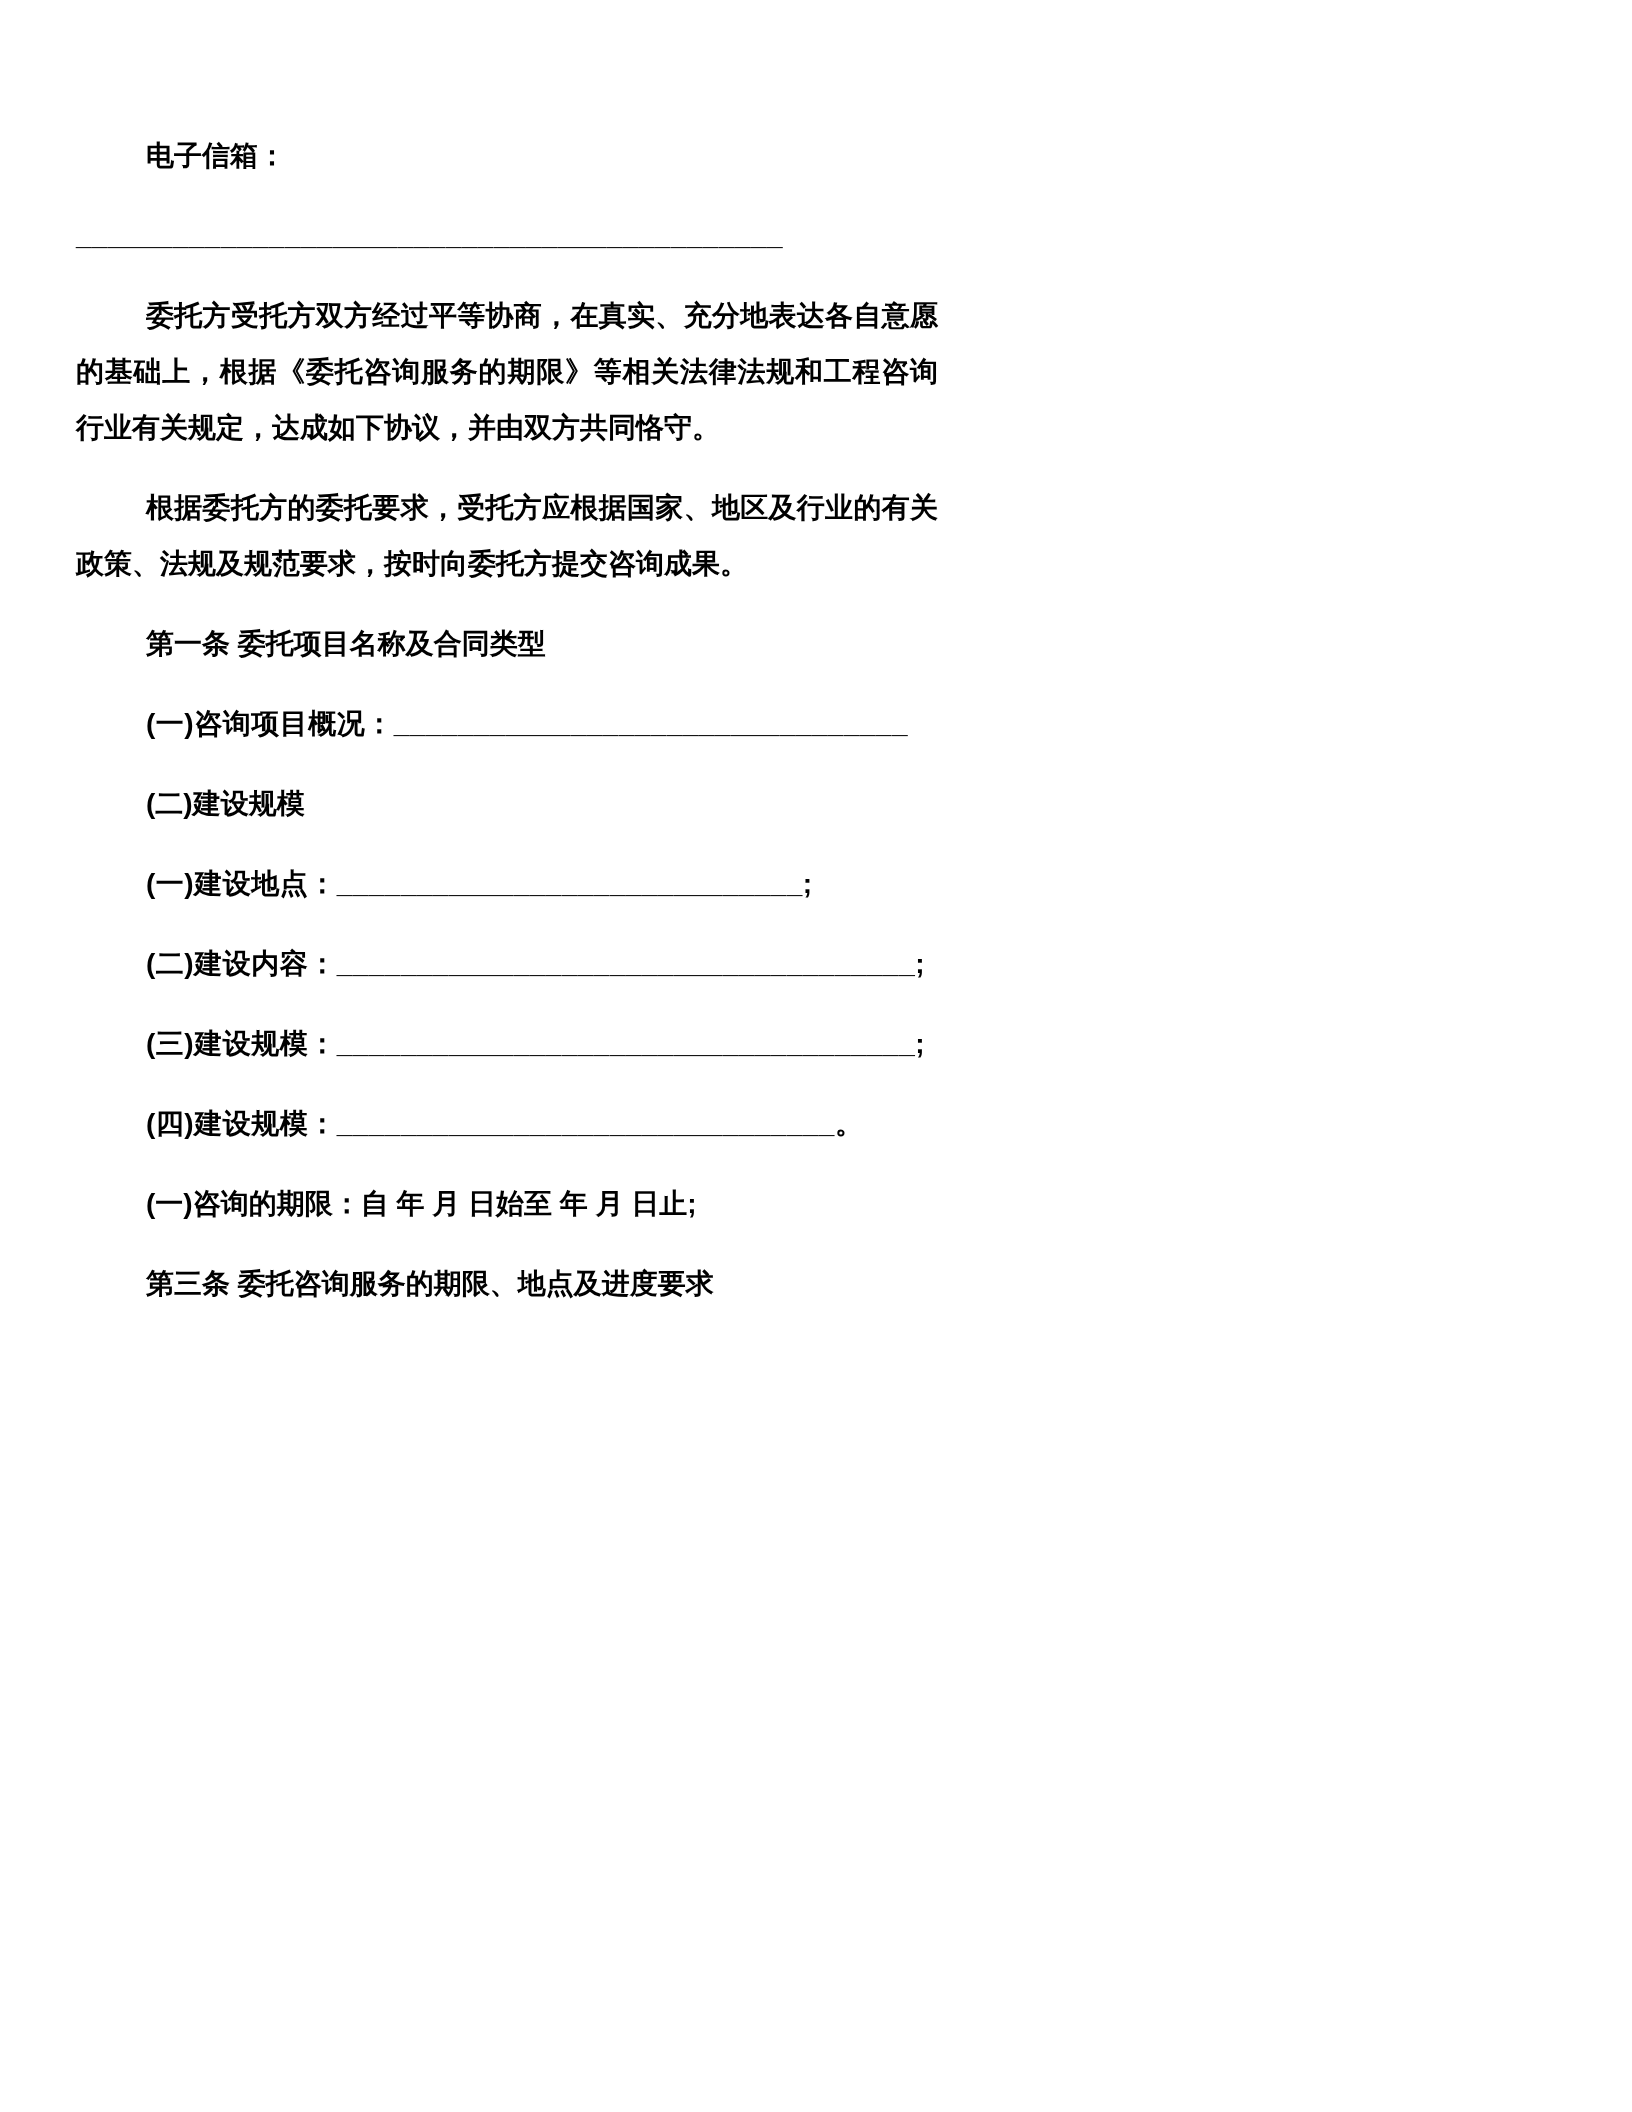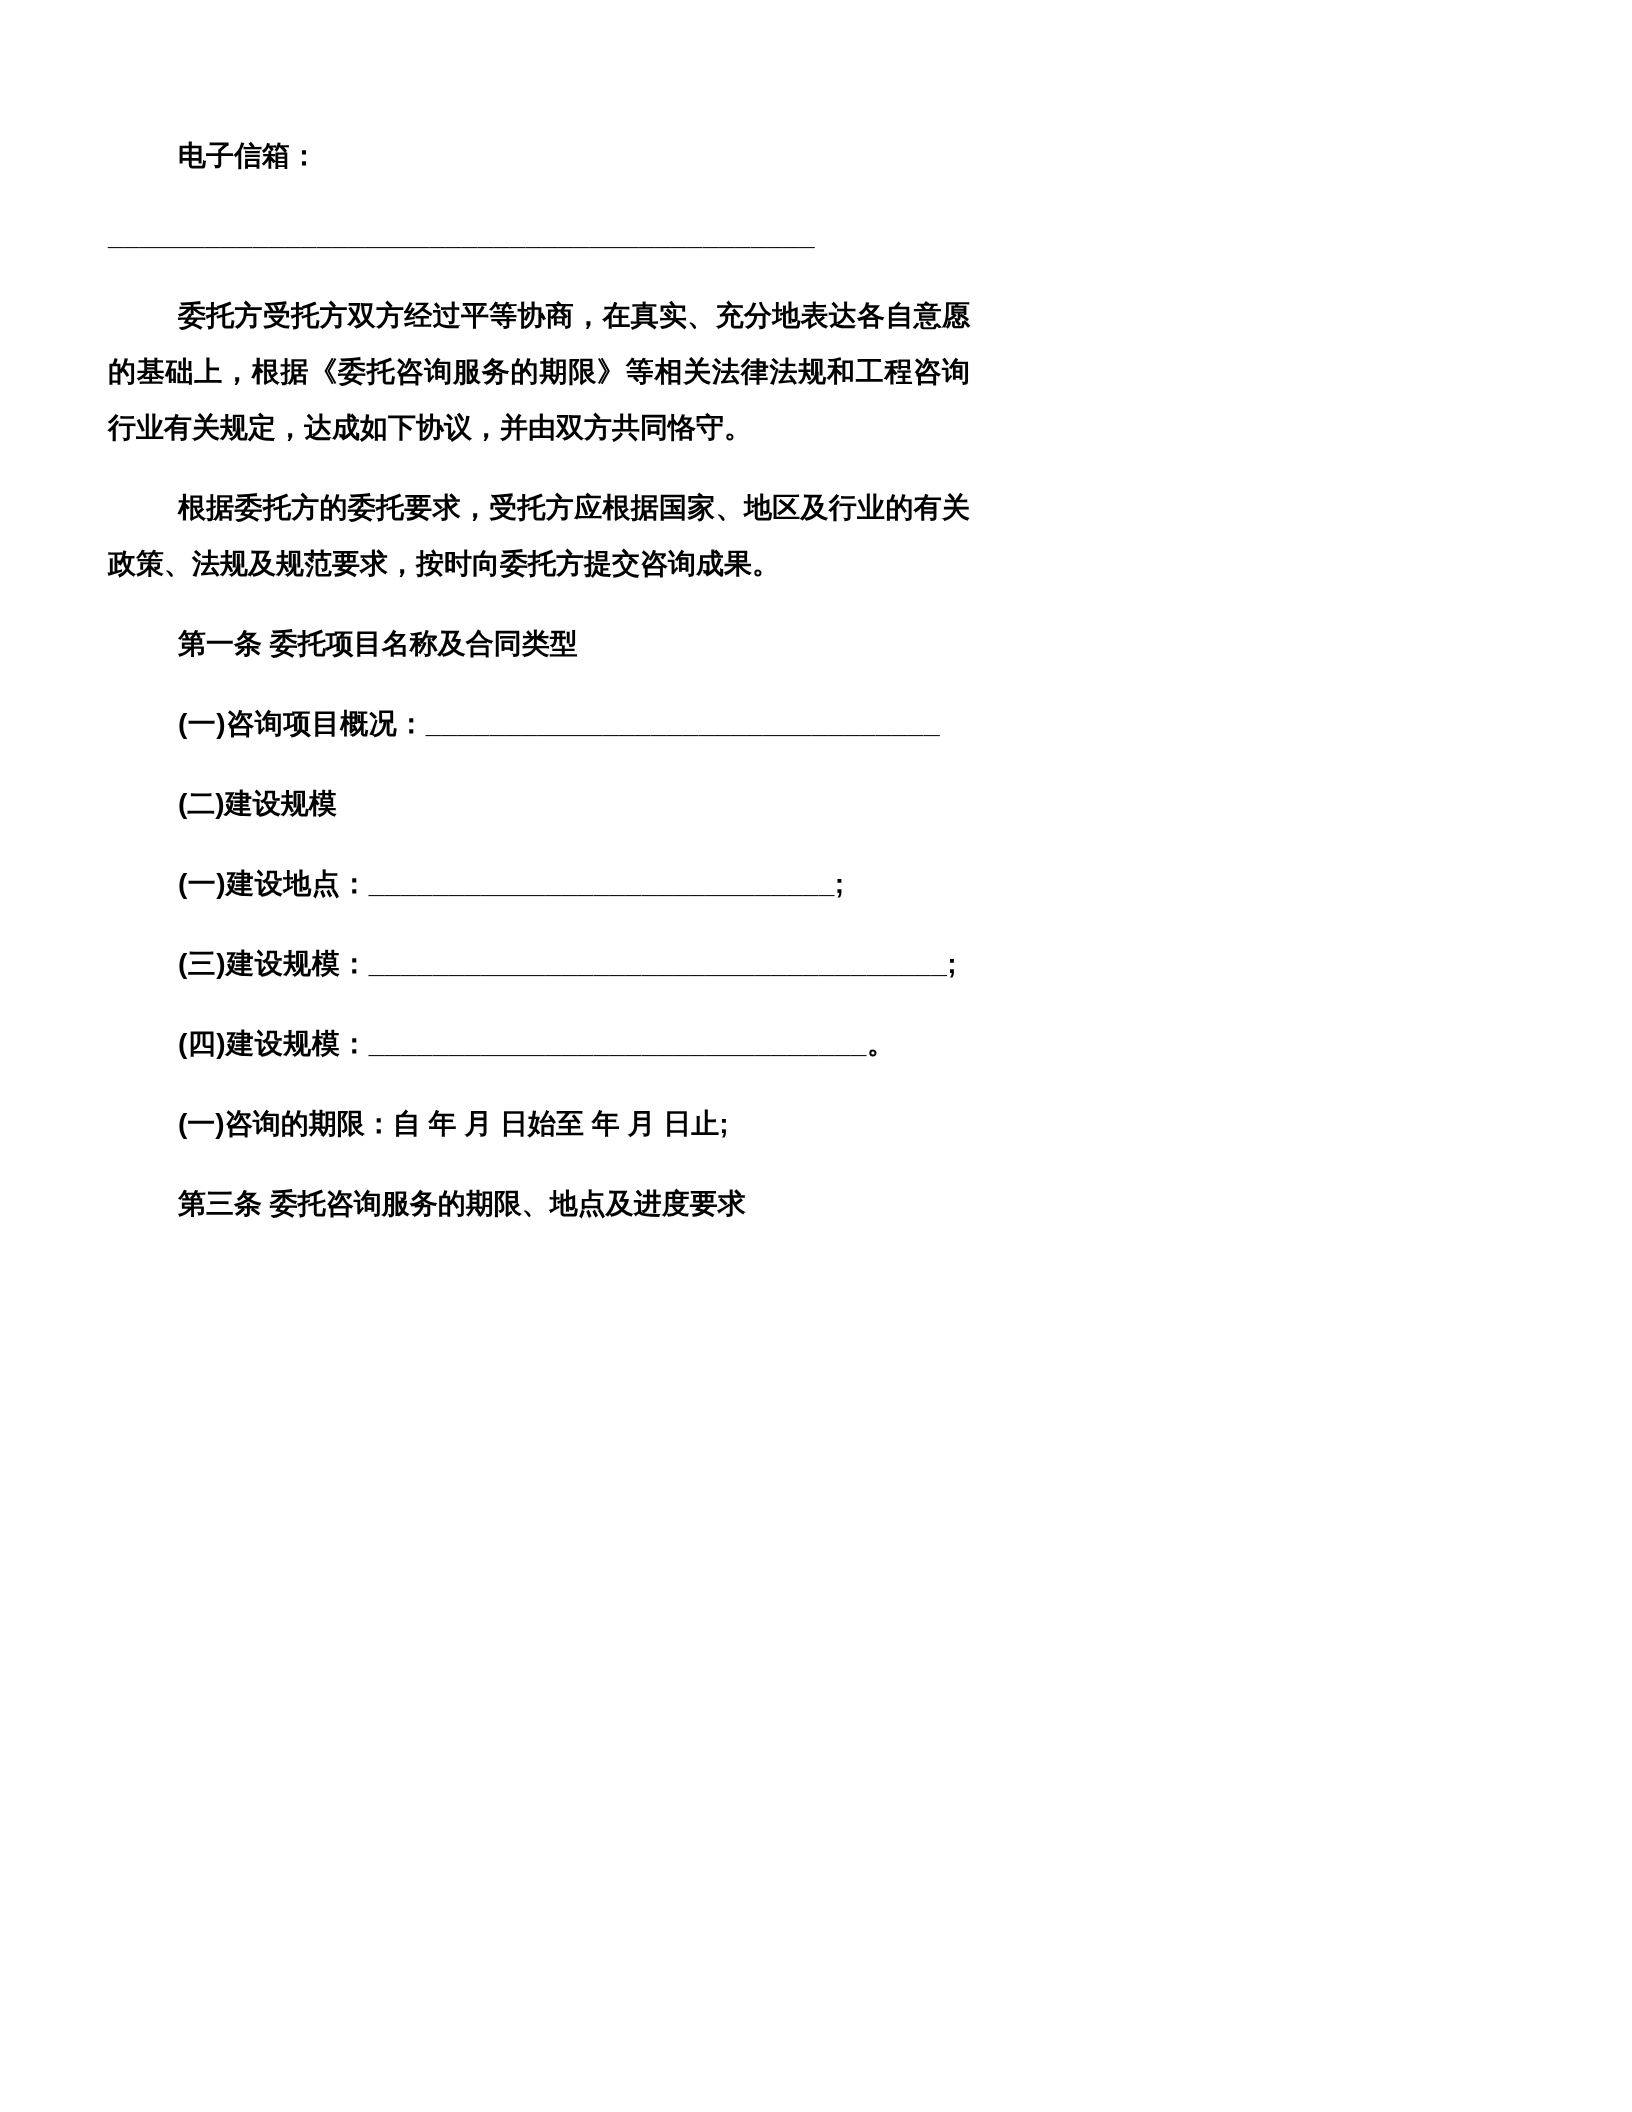--- a/index.html
+++ b/index.html
@@ -6,21 +6,21 @@
     margin: 0;
     padding: 0;
     background: #ffffff;
   }
   .page {
     position: relative;
     width: 1440px;
     min-height: 2112px;
     box-sizing: border-box;
     background: #ffffff;
-    padding: 128px 0 80px 108px;
+    padding: 128px 0 80px 76px;
     color: #000000;
     font-family: "Liberation Sans", "DejaVu Sans", sans-serif;
     font-weight: 700;
     font-size: 28px;
     line-height: 56px;
   }
   .doc {
     width: 862px;
   }
   .doc p {
@@ -54,20 +54,21 @@
 
     <p class="indent">第一条 委托项目名称及合同类型</p>
 
     <p class="indent fill-line">(一)咨询项目概况：________________________________</p>
 
     <p class="indent">(二)建设规模</p>
 
 
     <p class="indent fill-line">(一)建设地点：_____________________________;</p>
 
+    <p class="indent fill-line">(二)建设内容：____________________________________;</p>
 
     <p class="indent fill-line">(三)建设规模：____________________________________;</p>
 
     <p class="indent fill-line">(四)建设规模：_______________________________。</p>
 
     <p class="indent">(一)咨询的期限：自 年 月 日始至 年 月 日止;</p>
 
     <p class="indent">第三条 委托咨询服务的期限、地点及进度要求</p>
 
   </div>

